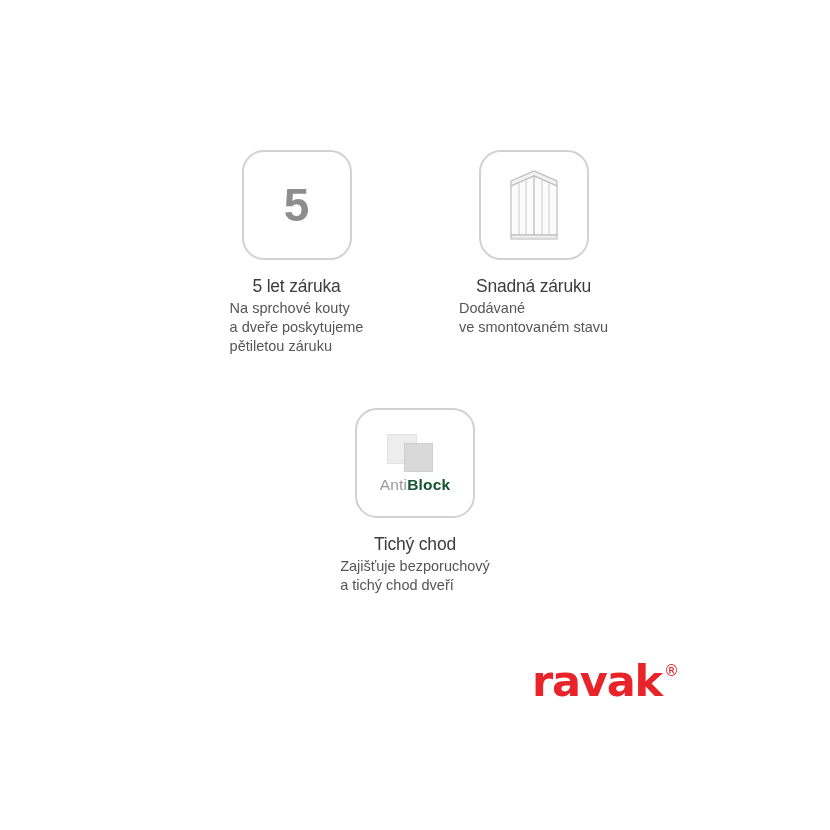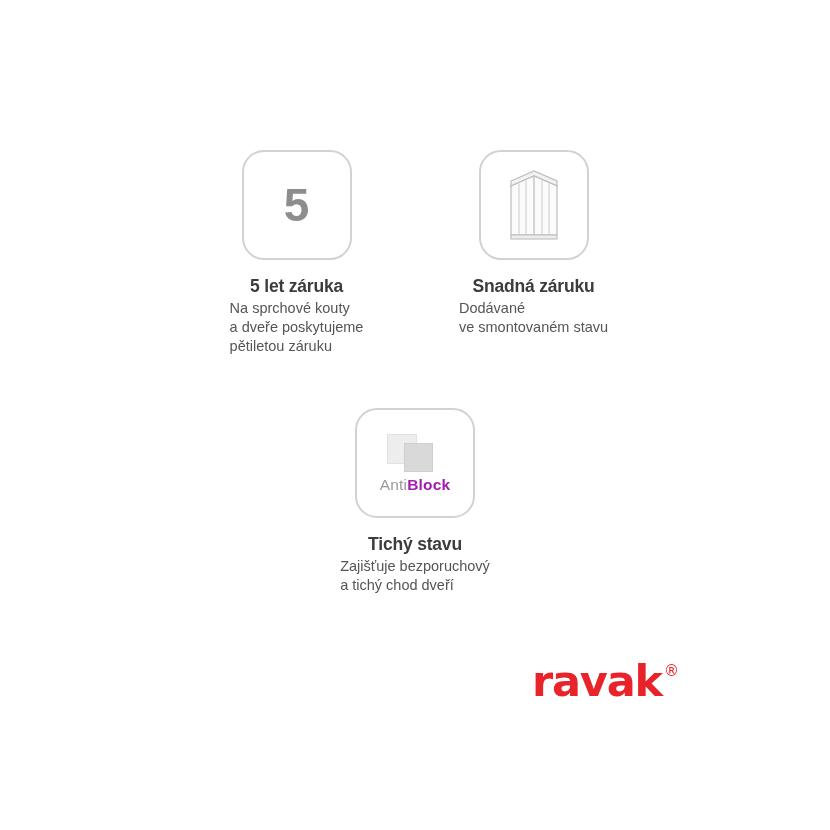--- a/index.html
+++ b/index.html
@@ -64,21 +64,21 @@
   .badge .num {
     font-size: 46px;
     font-weight: bold;
     color: #8d8d8d;
     line-height: 1;
     letter-spacing: 0px;
   }
   .feature-title {
     margin-top: 16px;
     font-size: 17.5px;
-    font-weight: bold;
+    font-weight: normal;
     color: #3c3c3c;
     text-align: center;
     letter-spacing: -0.2px;
   }
   .feature-desc {
     margin-top: 2px;
     font-size: 14.5px;
     line-height: 1.32;
     color: #555555;
     text-align: left;
@@ -118,21 +118,21 @@
     height: 27px;
     background: #d9d9d9;
     border: 1px solid #cfcfcf;
   }
   .ab-text {
     font-size: 15.5px;
     letter-spacing: 0.2px;
     color: #9a9a9a;
   }
   .ab-text b {
-    color: #a21caf;
+    color: #14532d;
     font-weight: bold;
   }
 
   
   .logo {
     position: absolute;
     left: 532px;
     top: 660px;
     display: flex;
     align-items: flex-start;
@@ -200,21 +200,21 @@
     <div class="feature">
       <div class="badge badge-wide">
         <div class="antiblock">
           <div class="ab-squares">
             <div class="ab-sq-back"></div>
             <div class="ab-sq-front"></div>
           </div>
           <div class="ab-text"><span>Anti</span><b>Block</b></div>
         </div>
       </div>
-      <div class="feature-title">Tichý stavu</div>
+      <div class="feature-title">Tichý chod</div>
       <div class="feature-desc">Zajišťuje bezporuchový
 a tichý chod dveří</div>
     </div>
 
   </div>
 
   <div class="logo">
     <span class="logo-word">ravak</span>
     <span class="logo-reg">®</span>
   </div>

